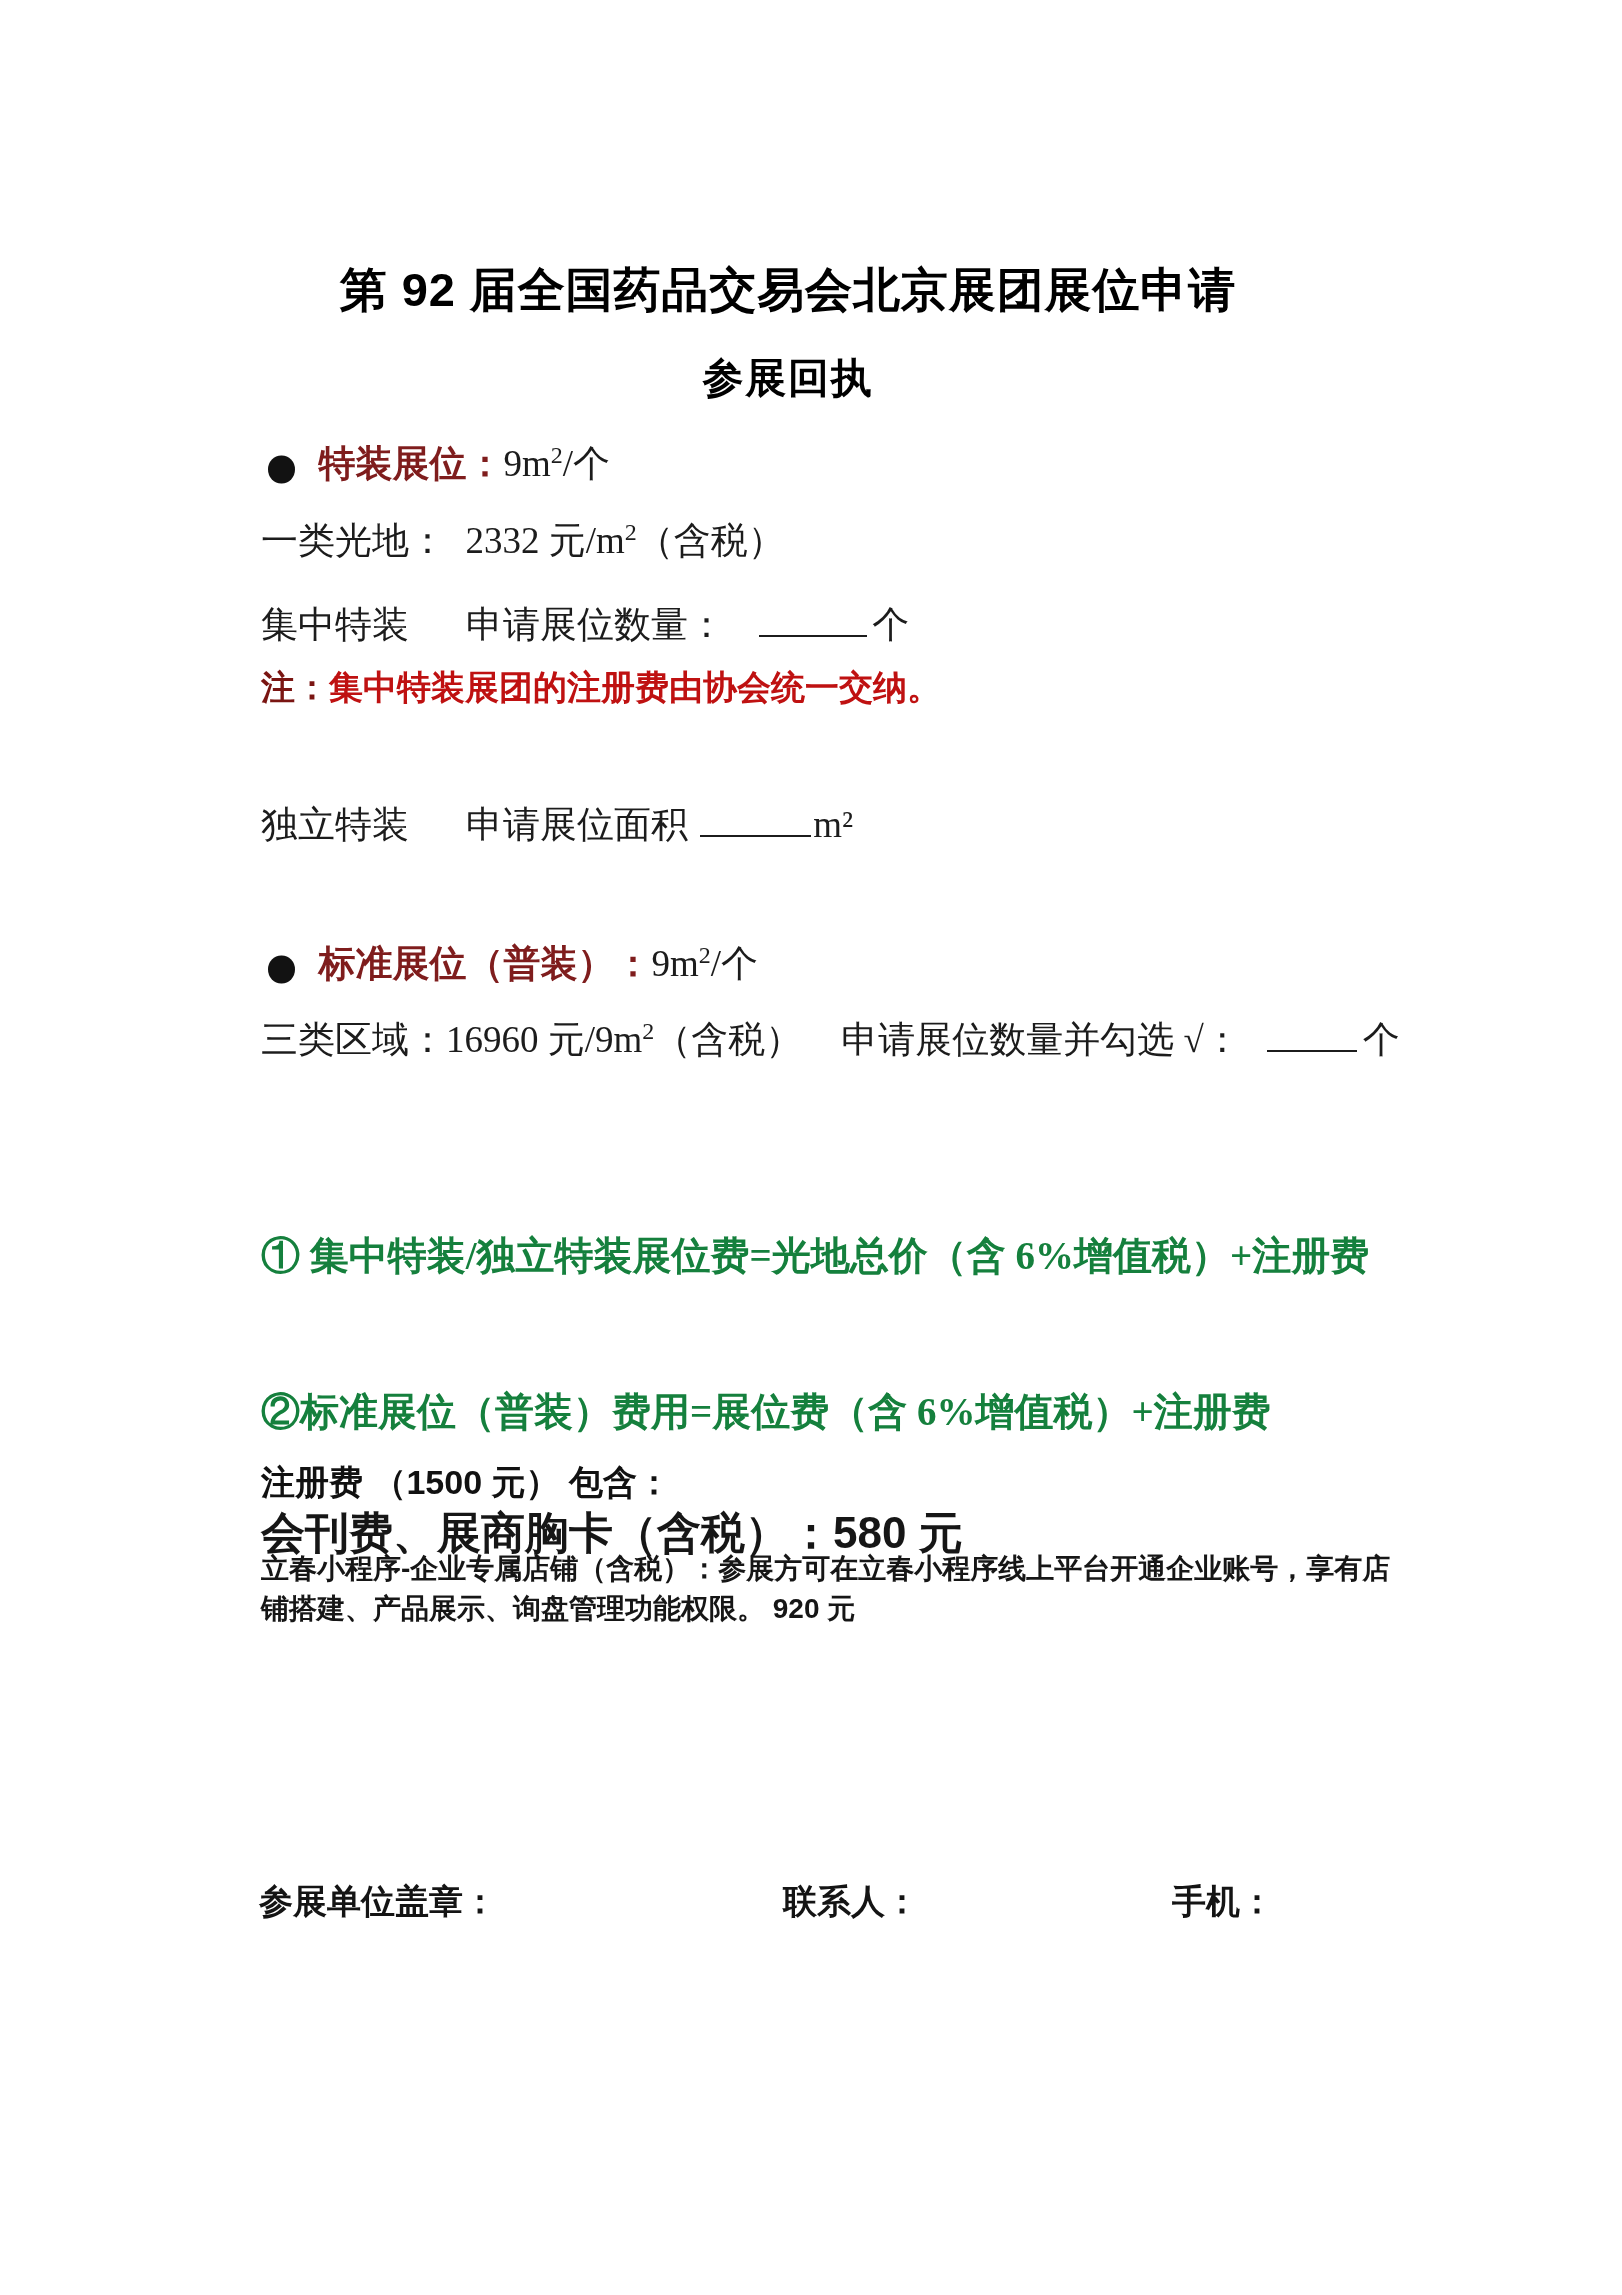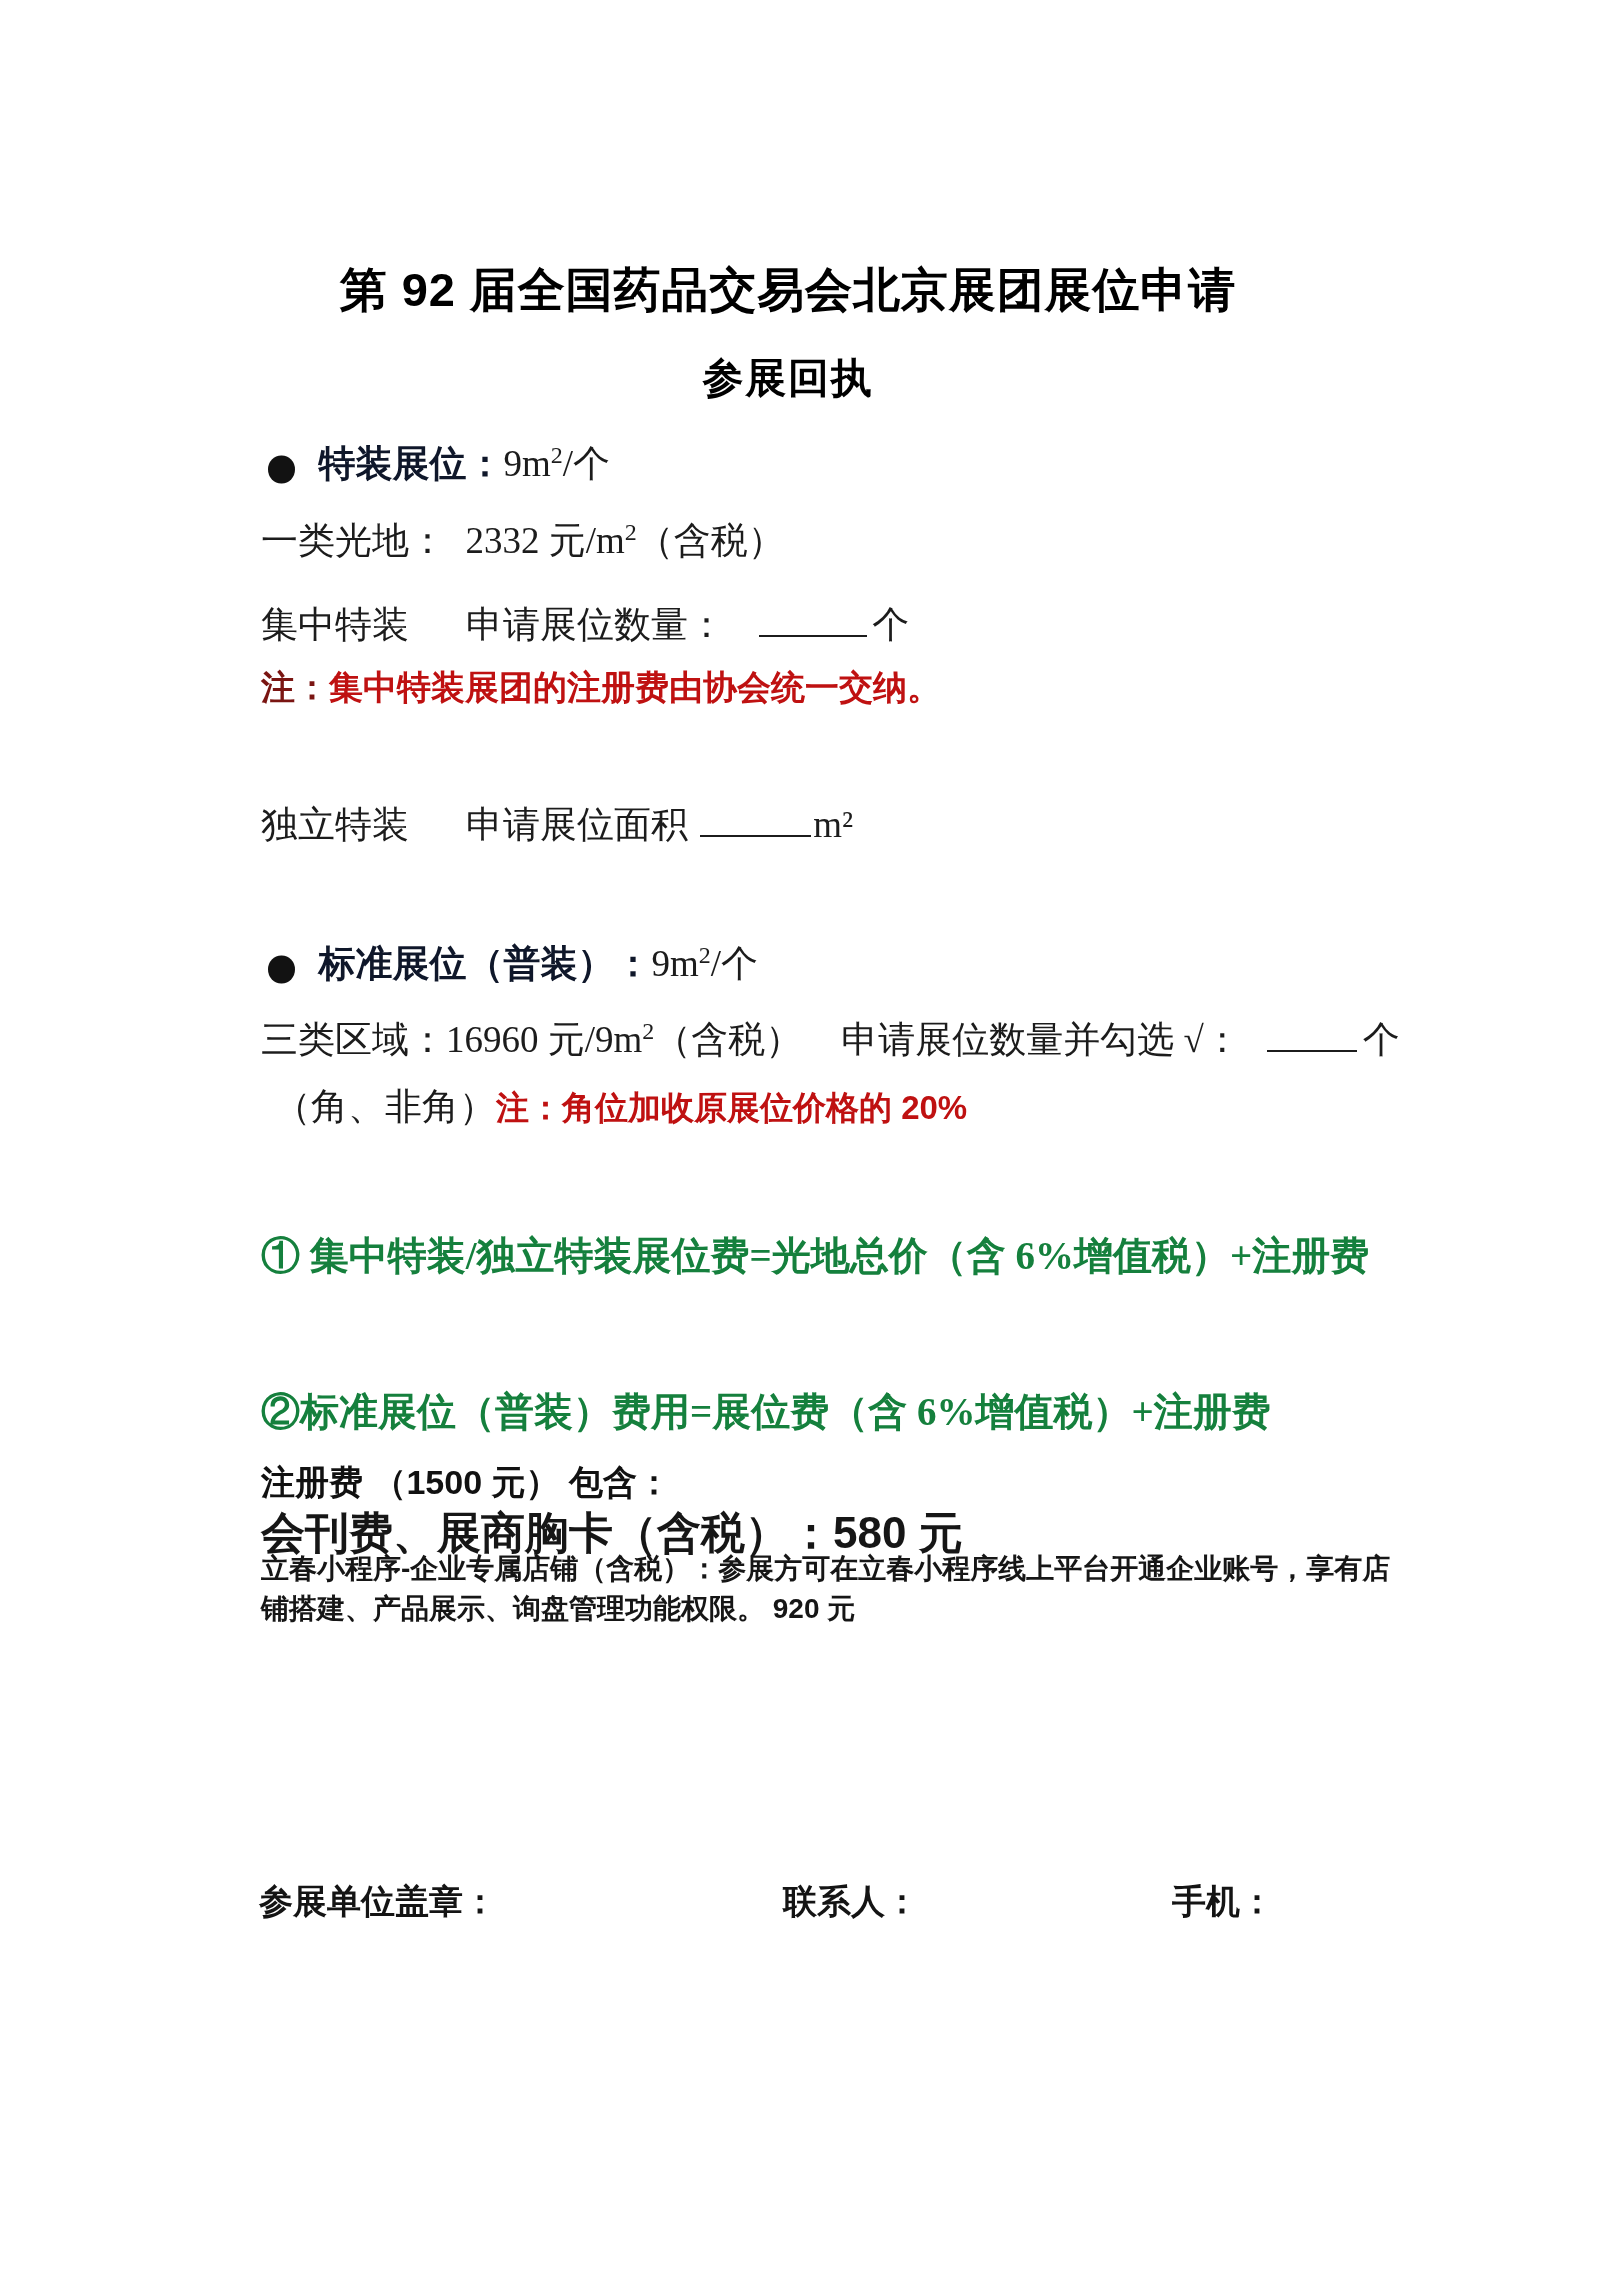--- a/index.html
+++ b/index.html
@@ -34,21 +34,21 @@
 
   
   .bullet-dot {
     display:inline-block; width:26.5px; height:28px;
     background:#121212; border-radius:50%;
     vertical-align:middle; transform:translateY(-3.5px);
     margin-right:24px;
   }
   .bullet-heading {
     font-family:Liberation Mono, monospace;
-    font-weight:700; font-size:37px; color:#0f172a;
+    font-weight:700; font-size:37px; color:#7f1d1d;
   }
 
   
   sup.sq {
     font-size:24px; line-height:0;
     vertical-align:super; font-weight:inherit;
   }
 
   
   .blank {
@@ -136,23 +136,20 @@
   </div>
 
   <div class="line" style="top:939px; left:268px;">
     <span class="bullet-dot"></span><span class="bullet-heading">标准展位（普装）：</span><span class="song t42"><span>9m</span><sup class="sq">2</sup><span>/个</span></span>
   </div>
 
   <div class="line song t42" style="top:1015px; left:261px;">
     <span><span>三类区域：</span><span>16960 元/9m</span><sup class="sq">2</sup><span>（含税）</span></span><span class="gap44"></span><span>申请展位数量并勾选 √：</span><span class="blank w102"></span><span>个</span>
   </div>
 
-  <div class="line" style="top:1082px; left:274px;">
-    <span class="song t42">（角、非角）</span><span class="red-note-2"><span>注：</span><span>角位加收原展位价格的 20%</span></span>
-  </div>
 
   <div class="line formula" style="top:1229px; left:261px;">① 集中特装/独立特装展位费=光地总价（含 6%增值税）+注册费</div>
   <div class="line formula" style="top:1385px; left:261px;">②标准展位（普装）费用=展位费（含 6%增值税）+注册费</div>
 
   <div class="line reg-heading" style="top:1460px; left:261px;">注册费 （1500 元） 包含：</div>
   <div class="line reg-item" style="top:1504px; left:261px;">会刊费、展商胸卡（含税）：580 元</div>
   <div class="reg-para" style="top:1549px; left:261px;">立春小程序-企业专属店铺（含税）：参展方可在立春小程序线上平台开通企业账号，享有店铺搭建、产品展示、询盘管理功能权限。 920 元</div>
 
   <div class="footer-label" style="top:1879px; left:259px;">参展单位盖章：</div>
   <div class="footer-label" style="top:1879px; left:783px;">联系人：</div>

